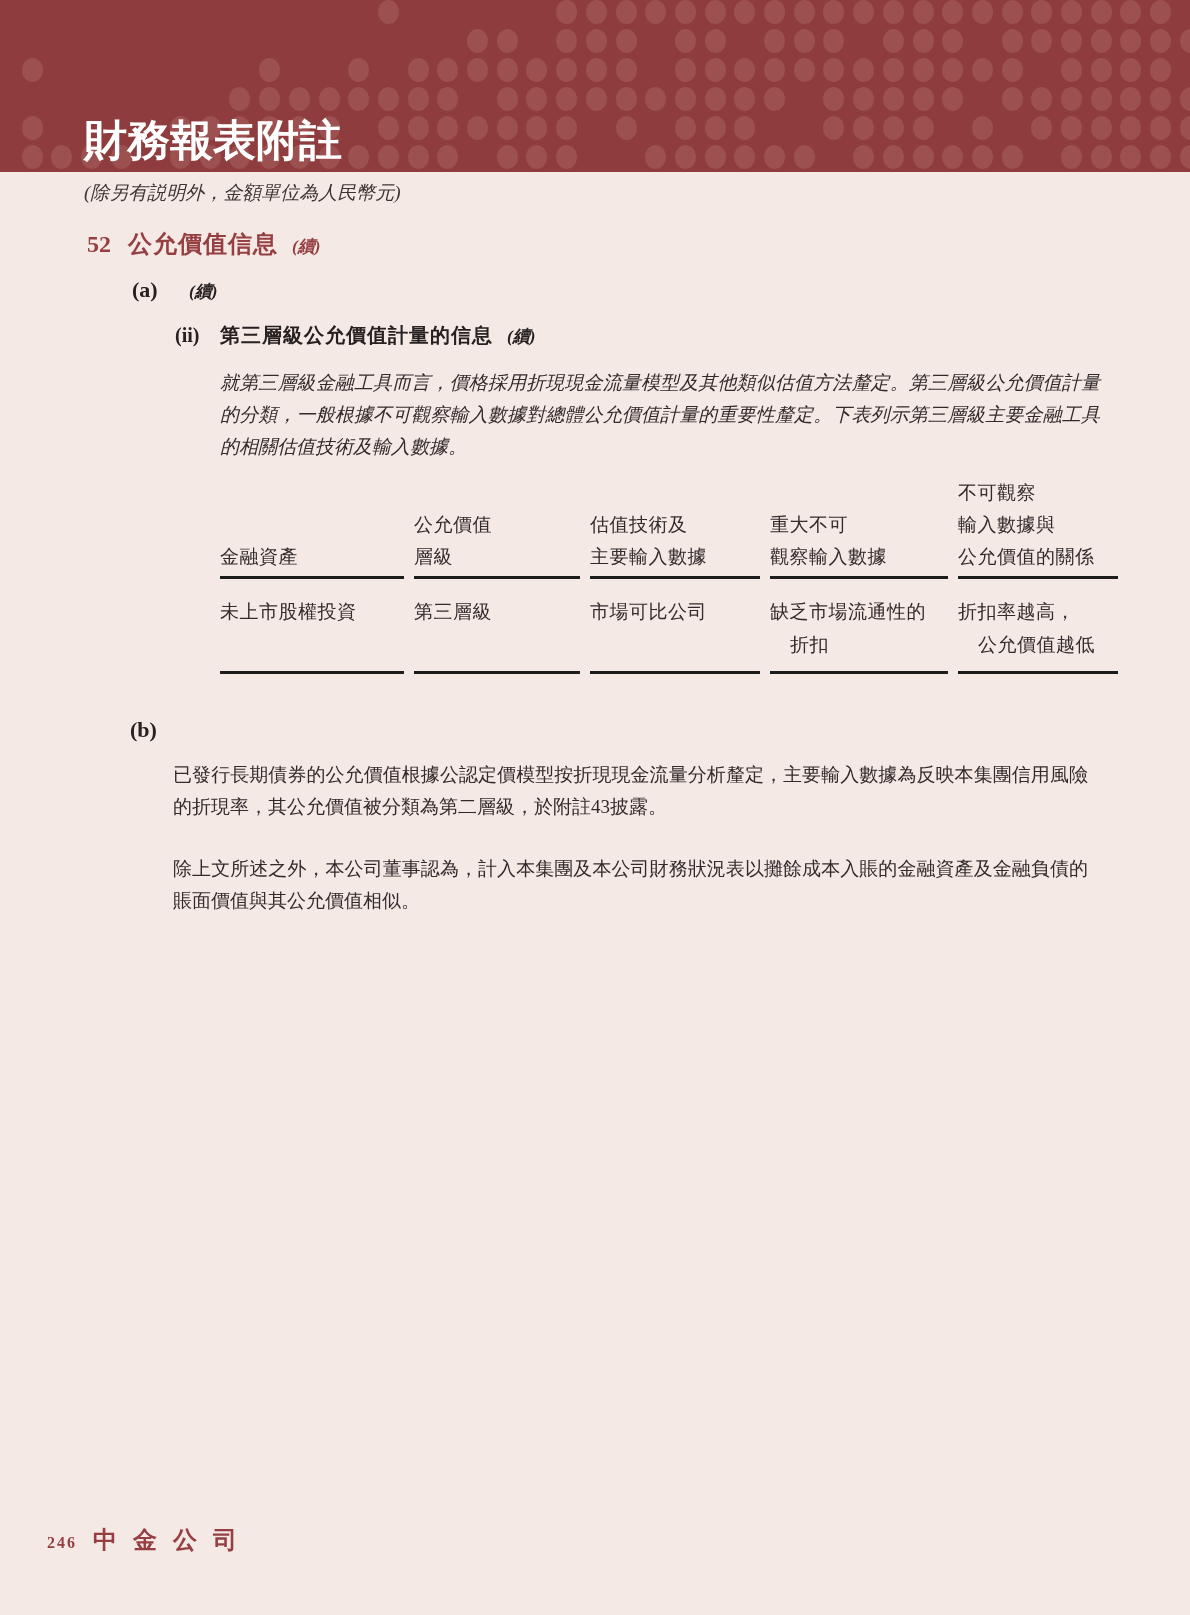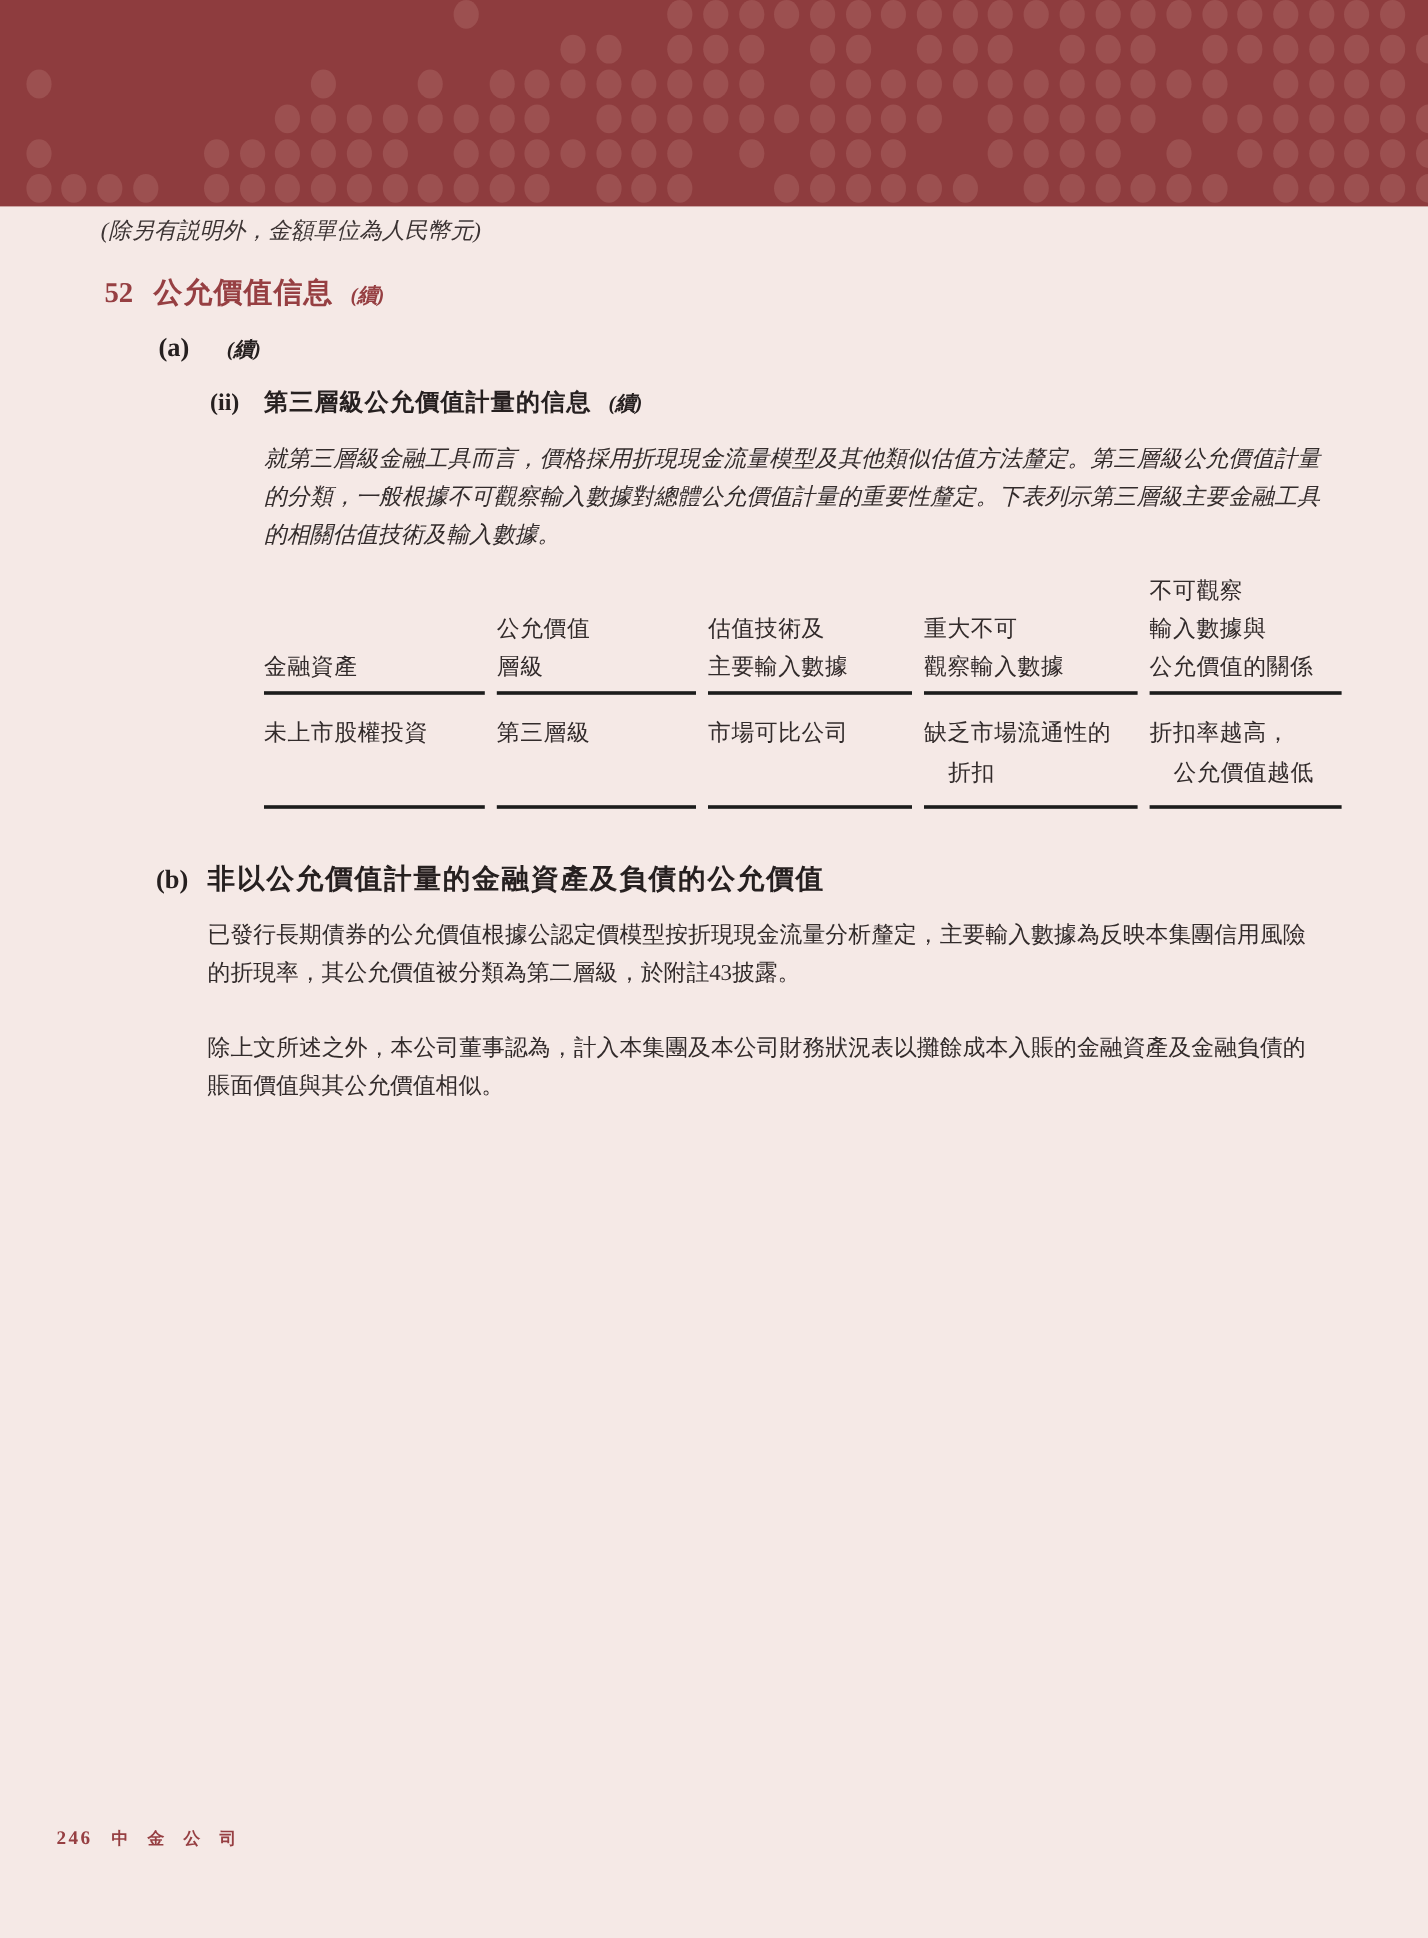--- a/index.html
+++ b/index.html
@@ -135,21 +135,21 @@
   }
   
   .footer{
     position:absolute;
     left:47px;top:1524px;
     color:var(--accent);
     font-weight:600;
   }
   .footer .pageno{font-size:16px;letter-spacing:2px;}
   .footer .company{
-    font-size:14px;
+    font-size:24px;
     margin-left:12px;
     letter-spacing:16px;
     margin-top:16px;
   }
 </style>
 </head>
 <body>
 
 <div class="page">
 
@@ -311,20 +311,21 @@
         <div class="bdot" style="left: 912.5px; top: 145px;"></div>
         <div class="bdot" style="left: 942.2px; top: 145px;"></div>
         <div class="bdot" style="left: 971.9px; top: 145px;"></div>
         <div class="bdot" style="left: 1001.6px; top: 145px;"></div>
         <div class="bdot" style="left: 1061px; top: 145px;"></div>
         <div class="bdot" style="left: 1090.7px; top: 145px;"></div>
         <div class="bdot" style="left: 1120.4px; top: 145px;"></div>
         <div class="bdot" style="left: 1150.1px; top: 145px;"></div>
         <div class="bdot" style="left: 1179.8px; top: 145px;"></div>
       </div>
+    <h1 class="banner-title">財務報表附註</h1>
   </header>
 
   <p class="subtitle">(除另有説明外，金額單位為人民幣元)</p>
 
   <div class="h52">
     <span class="h52-num">52</span>
     <span class="h52-title">公允價值信息</span>
     <span class="cont red">(續)</span>
   </div>
 
@@ -371,21 +372,20 @@
         <td>缺乏市場流通性的
 折扣</td>
         <td>折扣率越高，
 公允價值越低</td>
       </tr>
     </tbody>
   </table>
 
   <div class="sub-head sub-b">
     <span class="sub-label">(b)</span>
-    <span class="sub-title">非以公允價值計量的金融資產及負債的公允價值</span>
   </div>
 
   <p class="para para-b1">已發行長期債券的公允價值根據公認定價模型按折現現金流量分析釐定，主要輸入數據為反映本集團信用風險的折現率，其公允價值被分類為第二層級，於附註43披露。</p>
   <p class="para para-b2">除上文所述之外，本公司董事認為，計入本集團及本公司財務狀況表以攤餘成本入賬的金融資產及金融負債的賬面價值與其公允價值相似。</p>
 
   <footer class="footer">
     <span class="pageno">246</span>
     <span class="company">中金公司</span>
   </footer>
 

